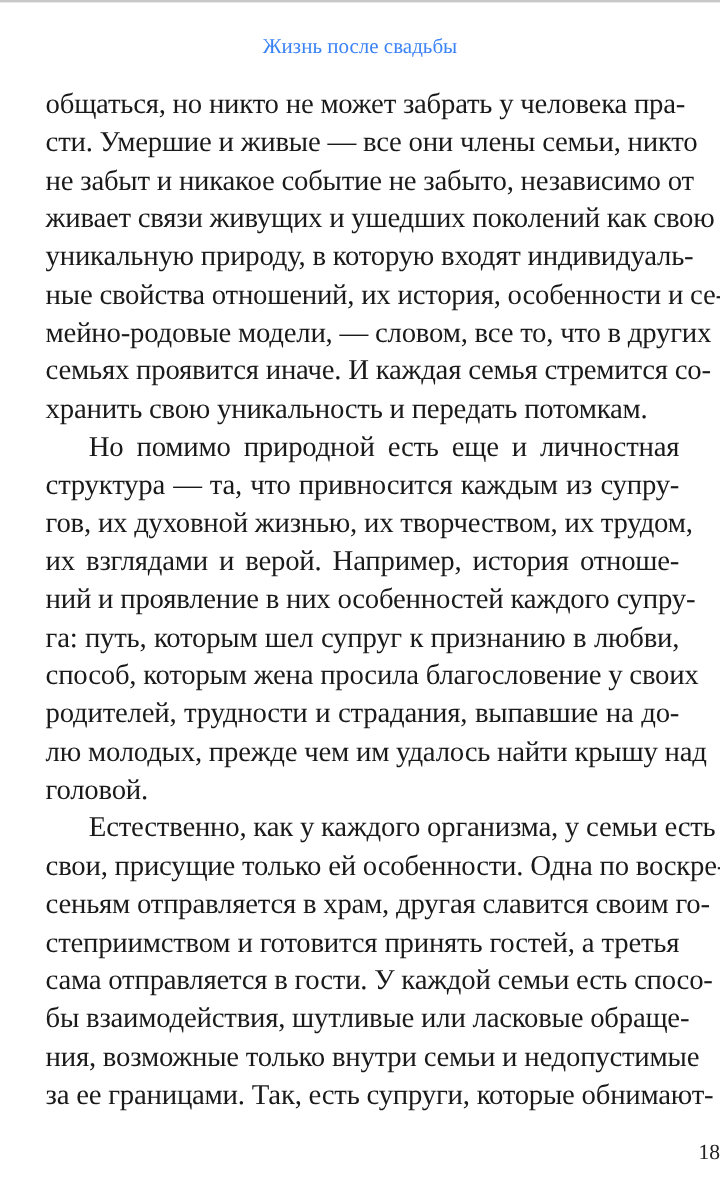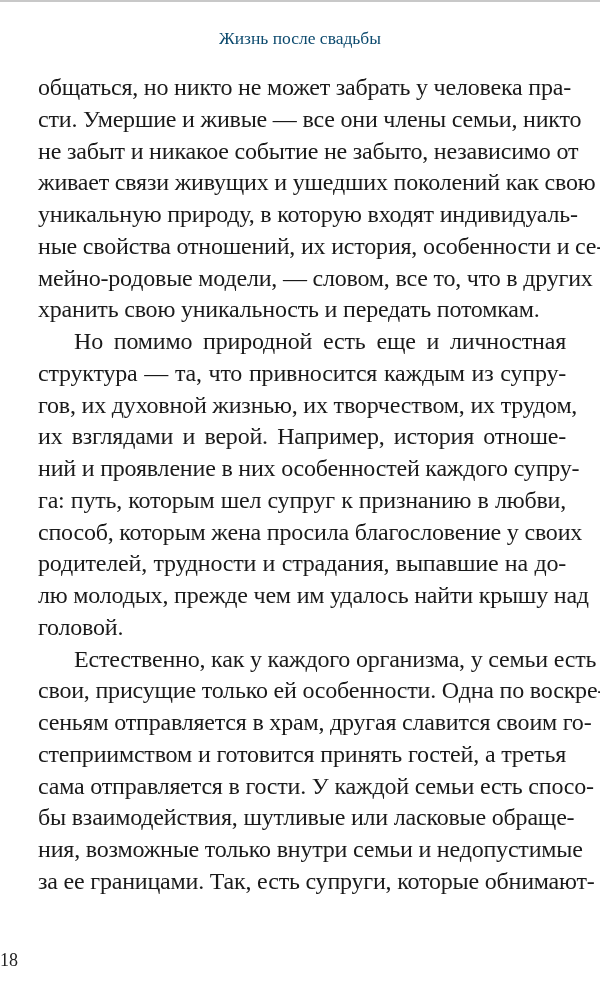--- a/index.html
+++ b/index.html
@@ -1,40 +1,41 @@
 <!DOCTYPE html>
 <html><head>
 <meta charset="utf-8">
 <style>
   html, body { margin: 0; padding: 0; background: #ffffff; }
   body { width: 600px; height: 992px; position: relative; overflow: hidden; font-family: "Liberation Serif", "DejaVu Serif", serif; color: #1a1a1a; }
   .top-rule { position: absolute; left: 0; top: 0; width: 600px; height: 2px; background: #c8c8c8; }
-  .running-head { position: absolute; top: 28px; left: 0; width: 600px; text-align: center; font-size: 17.5px; color: #0c4a6e; }
+  .running-head { position: absolute; top: 28px; left: 0; width: 600px; text-align: center; font-size: 17.5px; color: #3b82f6; }
   .body-text { position: absolute; top: 72px; left: 38px; width: 528px; }
   .line { height: 31.75px; line-height: 31.75px; font-size: 24px; white-space: nowrap; text-align: justify; text-align-last: justify; letter-spacing: -0.2px; }
   .line.last { text-align-last: left; }
   .line.indent { padding-left: 36px; }
-  .page-number { position: absolute; top: 950px; left: 0; width: 600px; text-align: left; font-size: 18px; color: #222; }
+  .page-number { position: absolute; top: 950px; left: 0; width: 600px; text-align: right; font-size: 18px; color: #222; }
 </style>
 </head>
 <body>
 
 <div class="top-rule"></div>
 <div class="running-head">Жизнь после свадьбы</div>
 
 <div class="body-text">
 
   <div>
     <div class="line">общаться, но никто не может забрать у человека пра-</div>
     <div class="line">сти. Умершие и живые — все они члены семьи, никто</div>
     <div class="line">не забыт и никакое событие не забыто, независимо от</div>
     <div class="line">живает связи живущих и ушедших поколений как свою</div>
     <div class="line">уникальную природу, в которую входят индивидуаль-</div>
     <div class="line">ные свойства отношений, их история, особенности и се-</div>
     <div class="line">мейно-родовые модели, — словом, все то, что в других</div>
+    <div class="line">семьях проявится иначе. И каждая семья стремится со-</div>
     <div class="line last">хранить свою уникальность и передать потомкам.</div>
   </div>
 
   <div>
     <div class="line indent">Но помимо природной есть еще и личностная</div>
     <div class="line">структура — та, что привносится каждым из супру-</div>
     <div class="line">гов, их духовной жизнью, их творчеством, их трудом,</div>
     <div class="line">их взглядами и верой. Например, история отноше-</div>
     <div class="line">ний и проявление в них особенностей каждого супру-</div>
     <div class="line">га: путь, которым шел супруг к признанию в любви,</div>

